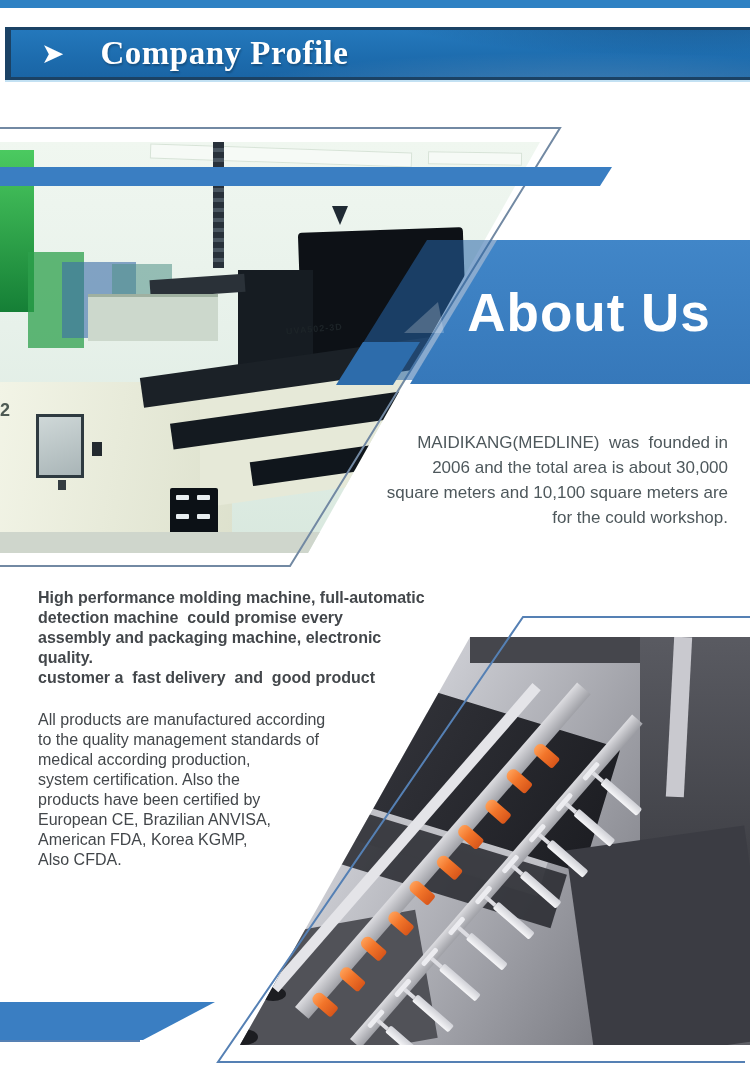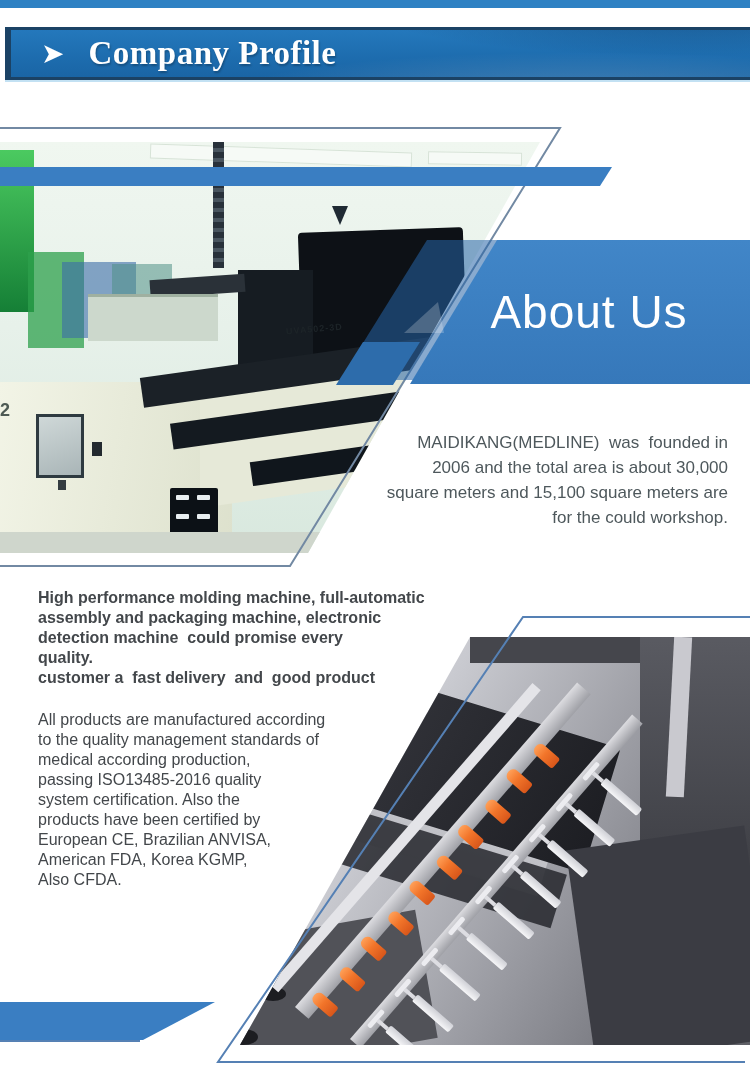--- a/index.html
+++ b/index.html
@@ -12,21 +12,21 @@
   
   .header{position:absolute;left:5px;top:27px;right:0;height:47px;z-index:10;
     border-top:3px solid #1b4265;border-bottom:3px solid #1b4265;border-left:6px solid #1b4265;
     background:
       radial-gradient(90% 170% at 78% 140%, rgba(255,255,255,0.20), rgba(255,255,255,0) 55%),
       radial-gradient(75% 170% at 93% -45%, rgba(8,35,70,0.40), rgba(8,35,70,0) 60%),
       linear-gradient(180deg,#2478bc 0%,#1d6cae 60%,#1a65a5 100%);
     display:flex;align-items:center;padding-left:30px;
     box-shadow:0 2px 0 rgba(188,222,242,0.9);}
   .header .arrow{color:#fff;font-size:28px;line-height:1;margin-right:24px;}
-  .header h1{margin:0;font-family:"Liberation Serif",serif;font-weight:700;font-size:33px;
+  .header h1{margin:12px;font-family:"Liberation Serif",serif;font-weight:700;font-size:33px;
     color:#ffffff;letter-spacing:0.5px;text-shadow:1px 2px 2px rgba(0,0,0,0.25);}
 
   
   .lines{position:absolute;left:0;top:0;width:750px;height:1088px;z-index:3;pointer-events:none;}
 
   
   .photo1{position:absolute;left:0;top:142px;width:560px;height:411px;z-index:2;
     clip-path:polygon(0 0,540px 0,308px 411px,0 411px);
     background:linear-gradient(180deg,#f0f7f0 0%,#e7f1ea 45%,#d8e8de 100%);}
   .photo1 .fixture{position:absolute;background:#f6faf6;border:1px solid #d7e3d7;}
@@ -66,21 +66,21 @@
 
   
   .stripe{position:absolute;left:0;top:167px;width:612px;height:19px;z-index:4;background:#3a7ec2;
     clip-path:polygon(0 0,612px 0,600px 19px,0 19px);}
   .about-tint{position:absolute;left:340px;top:240px;width:160px;height:140px;z-index:5;
     background:rgba(38,100,168,0.55);clip-path:polygon(87px 0,160px 0,73px 140px,0 140px);}
   .about-banner{position:absolute;left:400px;top:240px;width:350px;height:144px;z-index:6;
     background:linear-gradient(180deg,#4186c8,#3678ba);
     clip-path:polygon(97px 0,350px 0,350px 144px,10px 144px);
     display:flex;align-items:center;justify-content:center;}
-  .about-banner .about-title{color:#ffffff;font-size:46px;font-weight:400;letter-spacing:1px;
+  .about-banner .about-title{color:#ffffff;font-size:53px;font-weight:700;letter-spacing:1px;
     padding-left:28px;white-space:pre;}
   .chevron{position:absolute;left:404px;top:302px;width:40px;height:31px;z-index:7;
     background:rgba(255,255,255,0.22);clip-path:polygon(0 31px,34px 0,40px 31px);}
   .corner-piece{position:absolute;left:336px;top:342px;width:84px;height:43px;z-index:8;
     background:#2d6cab;clip-path:polygon(27px 0,84px 0,57px 43px,0 43px);}
   .bottom-stripe{position:absolute;left:0;top:1002px;width:215px;height:38px;z-index:4;
     background:#3a7ec2;clip-path:polygon(0 0,215px 0,143px 38px,0 38px);}
 
   
   .intro{position:absolute;right:22px;top:430px;width:380px;z-index:9;text-align:right;
@@ -182,37 +182,36 @@
 
   <div class="about-banner">
     <div class="about-title">About Us</div>
   </div>
   <div class="chevron"></div>
   <div class="corner-piece"></div>
 
   <div class="intro">
     <div>MAIDIKANG(MEDLINE)  was  founded in</div>
     <div>2006 and the total area is about 30,000</div>
-    <div>square meters and 15,100 square meters are</div>
+    <div>square meters and 10,100 square meters are</div>
     <div>for the could workshop.</div>
   </div>
 
   <div class="para para1">
     <div>High performance molding machine, full-automatic</div>
+    <div>detection machine  could promise every</div>
     <div>assembly and packaging machine, electronic</div>
-    <div>detection machine  could promise every</div>
     <div>quality.</div>
     <div>customer a  fast delivery  and  good product</div>
   </div>
 
   <div class="para para2">
     <div>All products are manufactured according</div>
     <div>to the quality management standards of</div>
     <div>medical according production,</div>
-    <div>passing ISO13485-2016 quality</div>
     <div>system certification. Also the</div>
     <div>products have been certified by</div>
     <div>European CE, Brazilian ANVISA,</div>
     <div>American FDA, Korea KGMP,</div>
     <div>Also CFDA.</div>
   </div>
 
   <div class="photo2">
     <div class="sheet"></div>
     <div class="wedge"></div>

